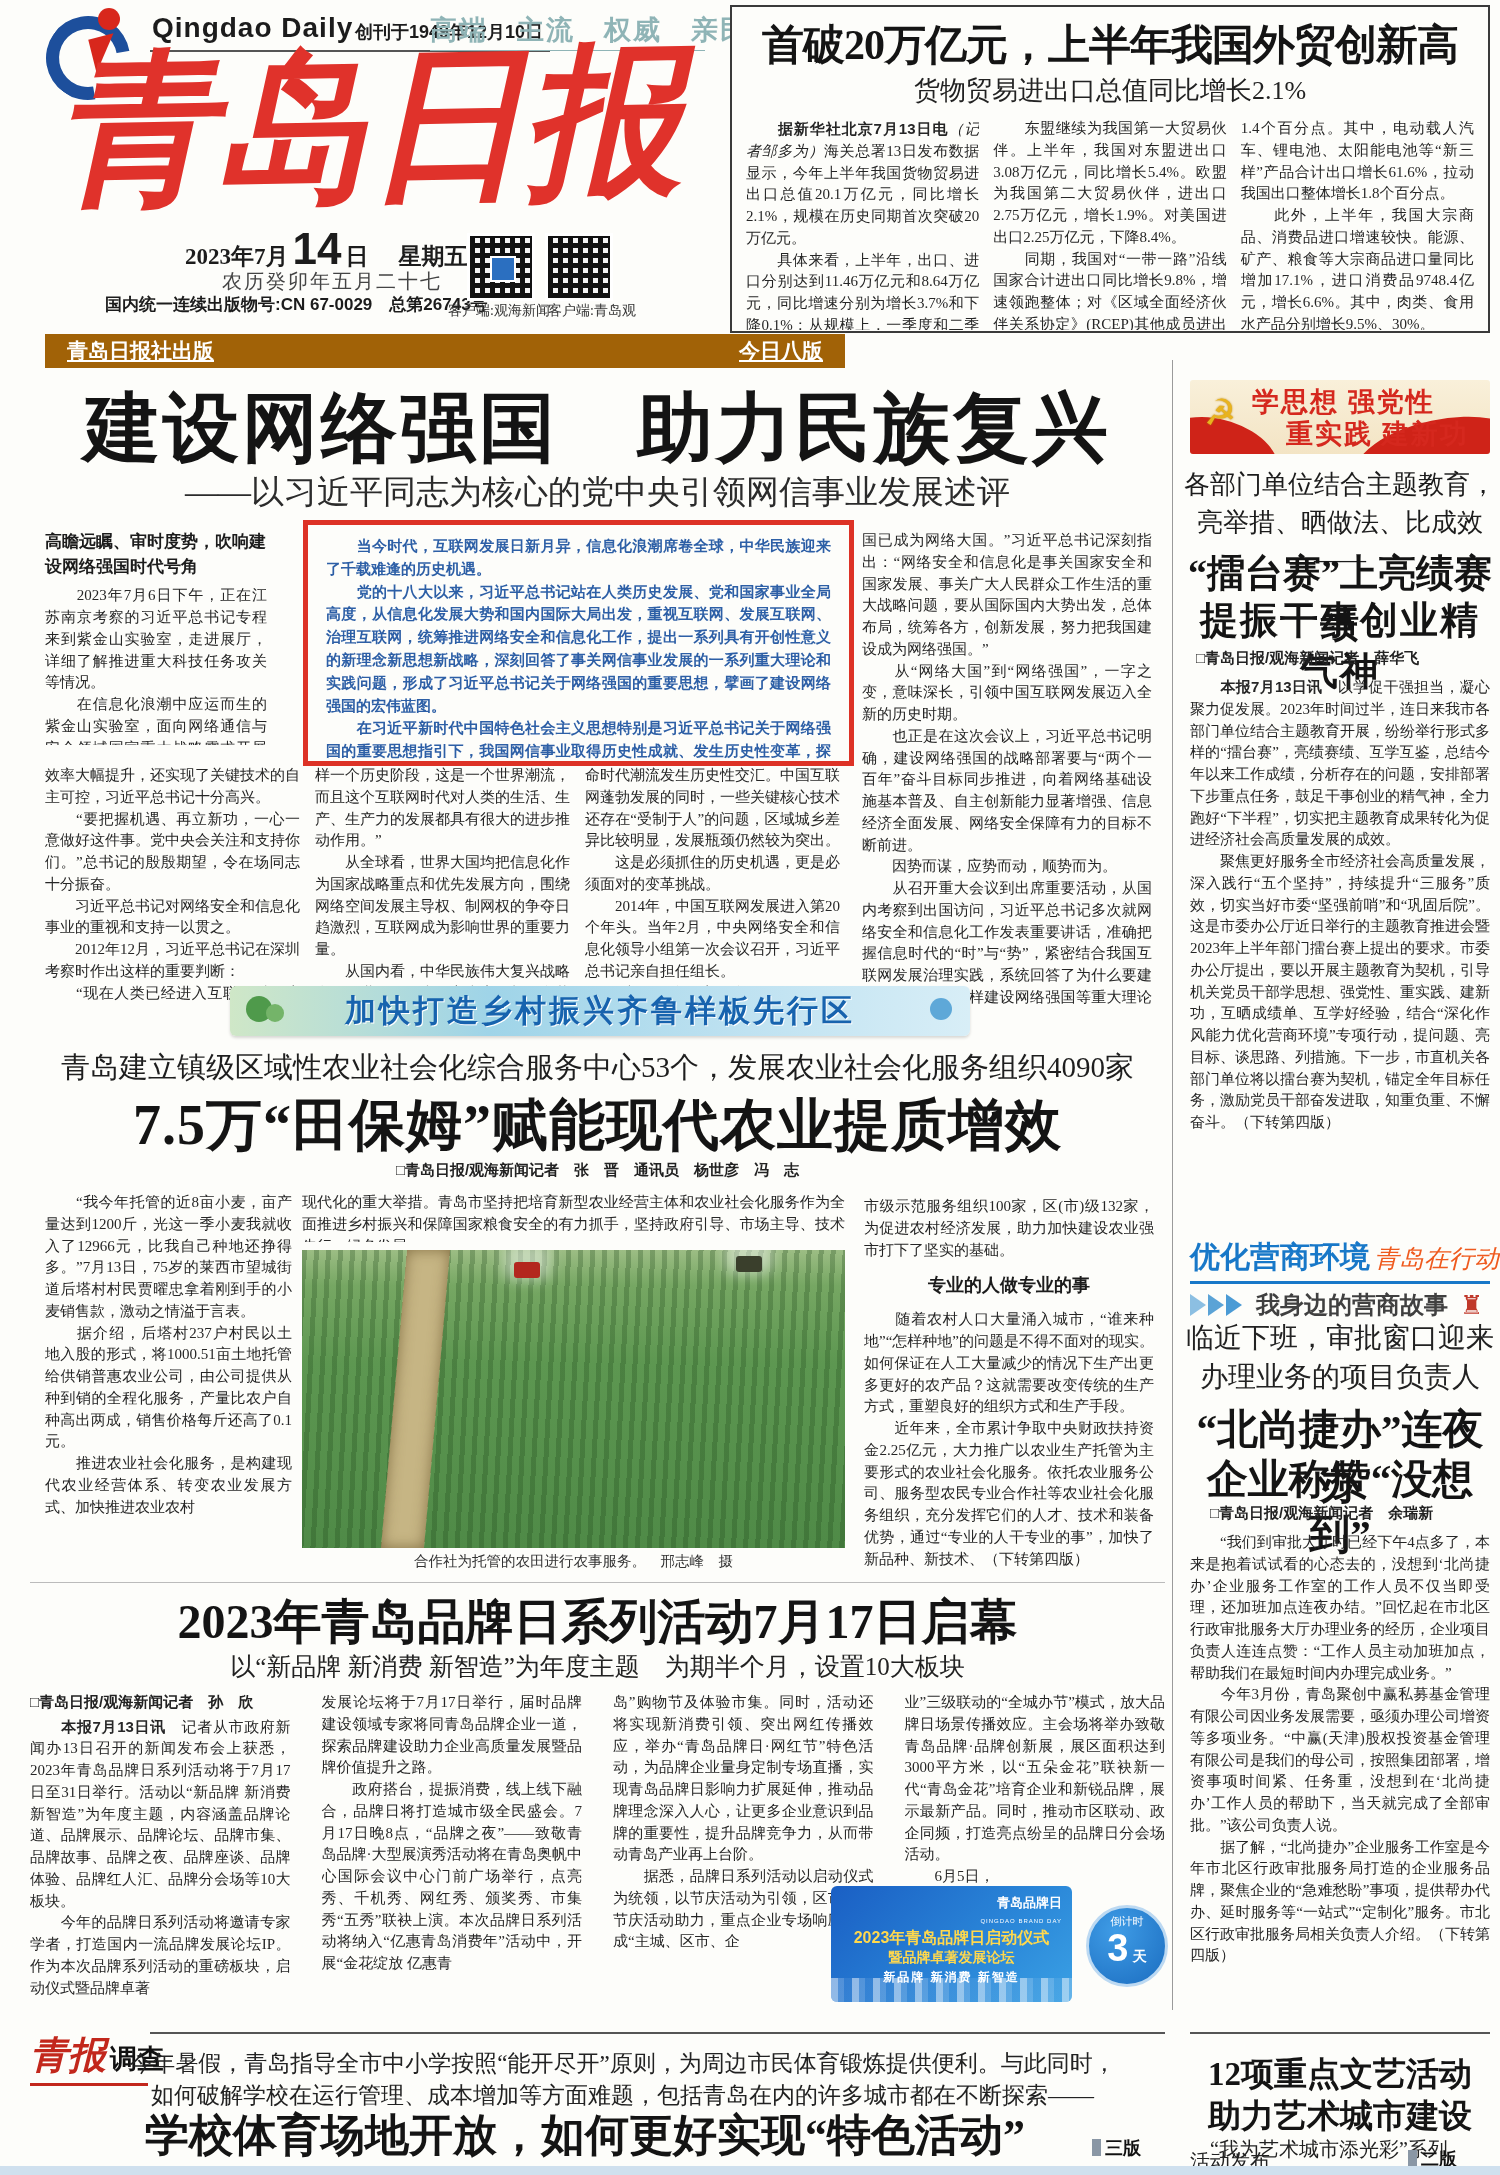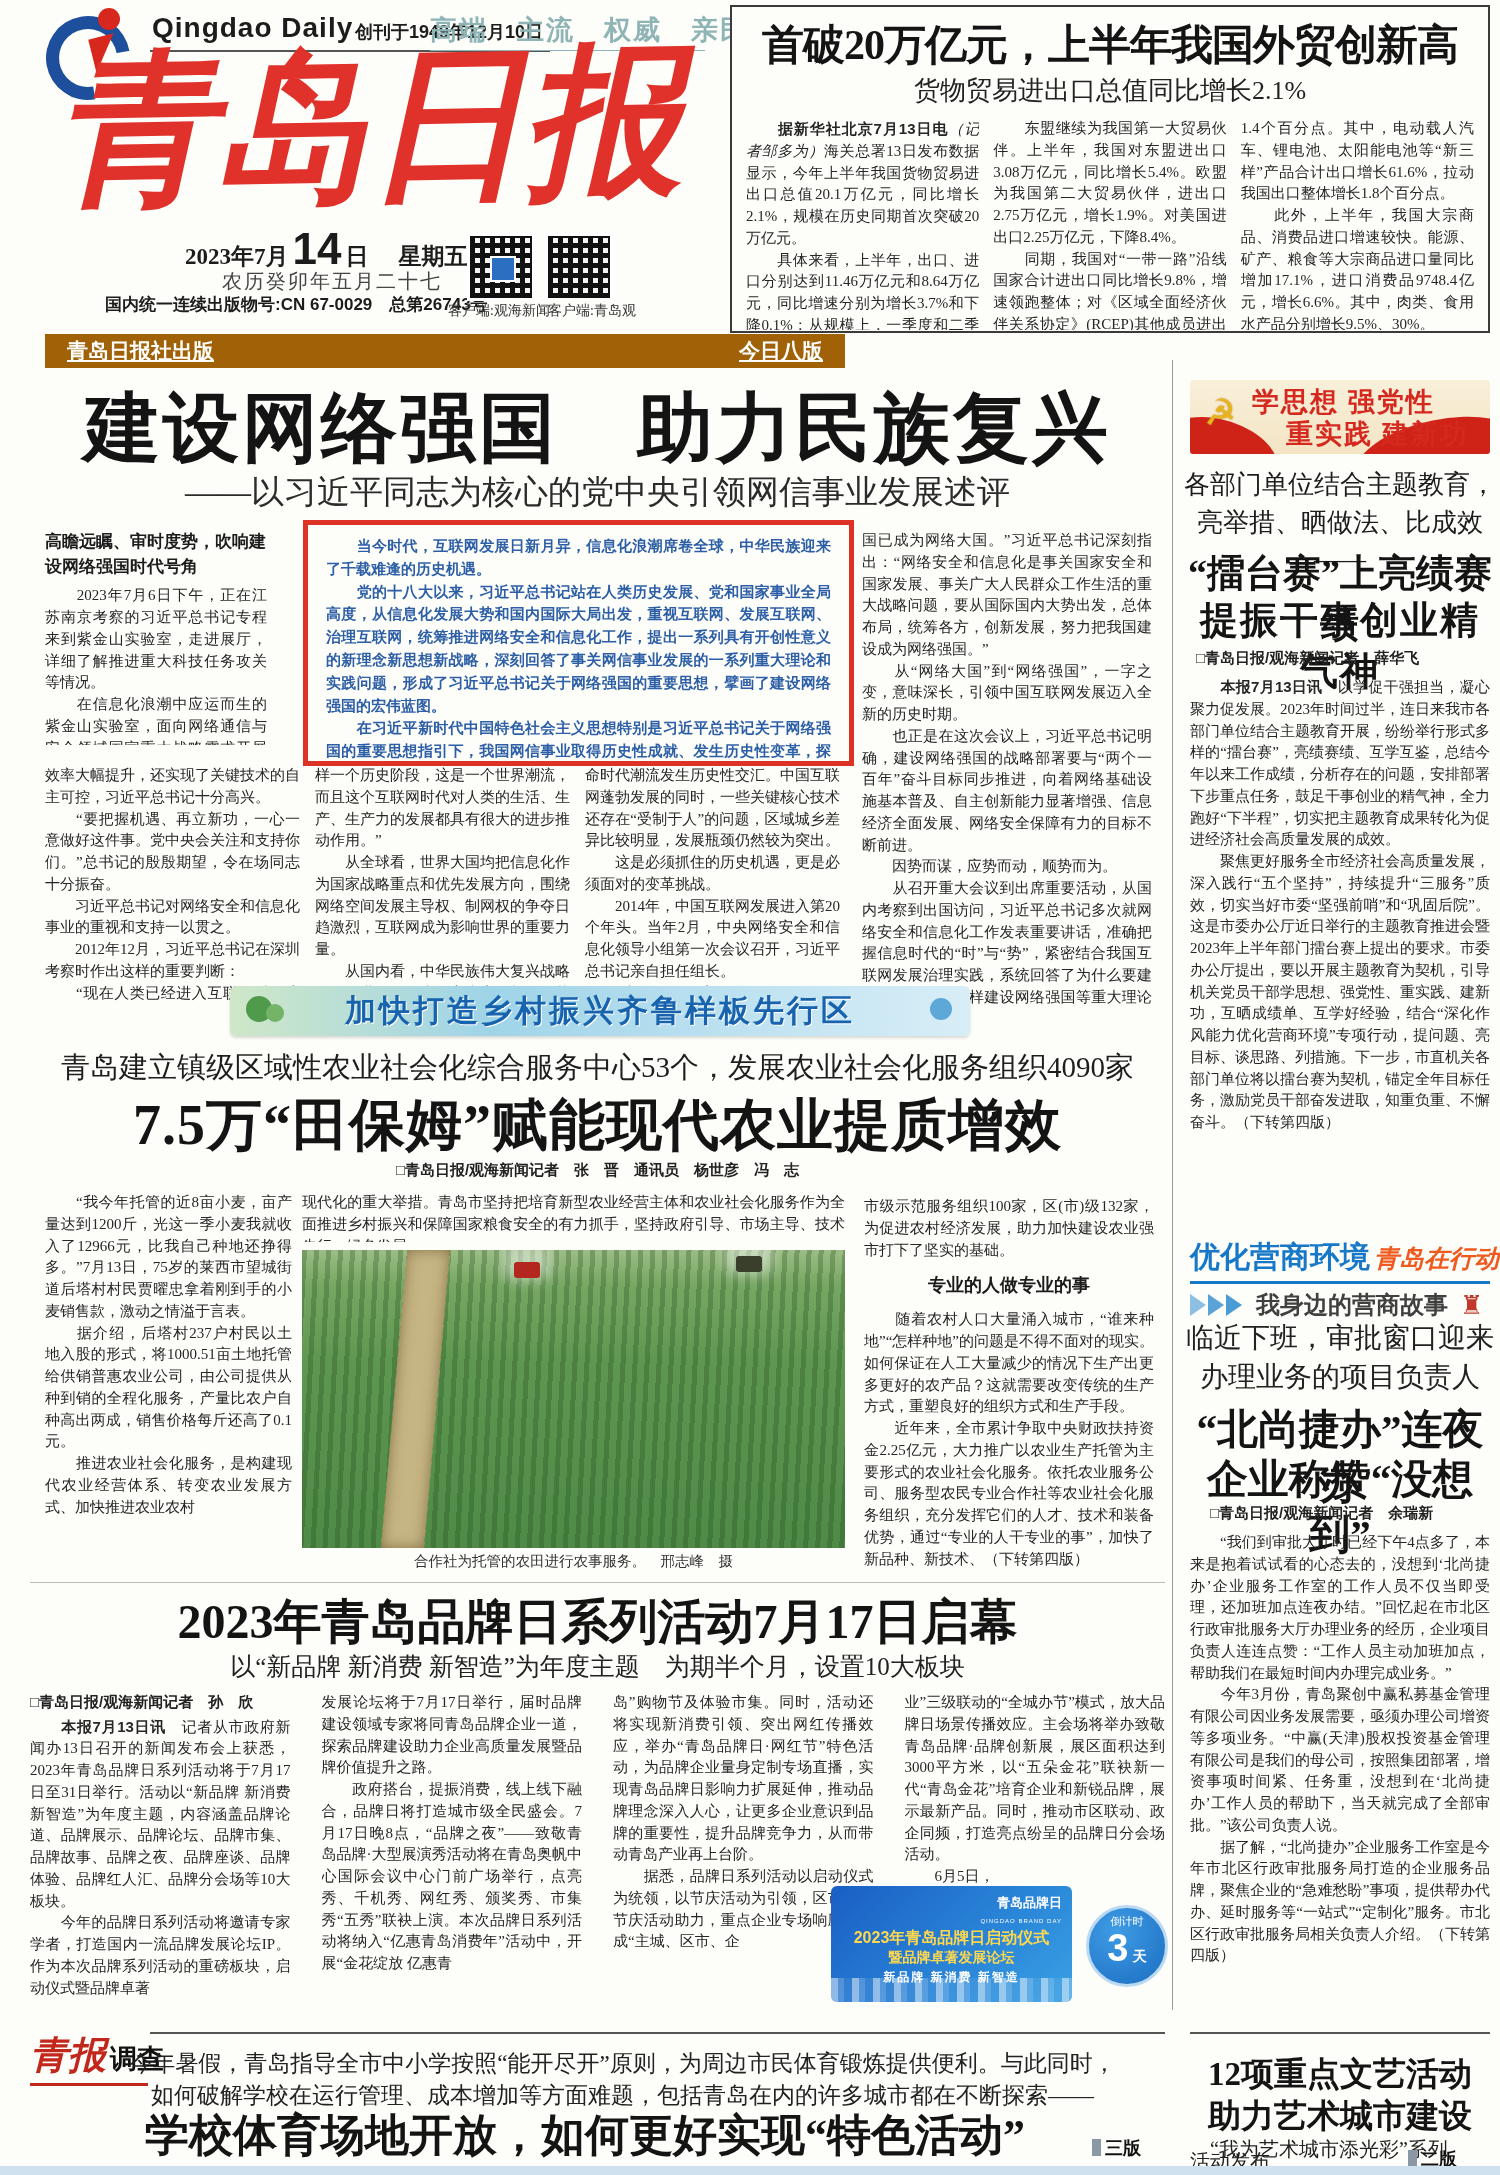--- a/index.html
+++ b/index.html
@@ -212,21 +212,21 @@
   <div class="abs" style="left:864px;top:1190px;width:290px;height:388px;margin-top:6px;">
     <div class="bt">市级示范服务组织100家，区(市)级132家，为促进农村经济发展，助力加快建设农业强市打下了坚实的基础。</div>
     <div class="center sans" style="font-size:18px;font-weight:bold;margin:12px 0;">专业的人做专业的事</div>
     <div class="bt" style="height:260px;">　　随着农村人口大量涌入城市，“谁来种地”“怎样种地”的问题是不得不面对的现实。如何保证在人工大量减少的情况下生产出更多更好的农产品？这就需要改变传统的生产方式，重塑良好的组织方式和生产手段。
 　　近年来，全市累计争取中央财政扶持资金2.25亿元，大力推广以农业生产托管为主要形式的农业社会化服务。依托农业服务公司、服务型农民专业合作社等农业社会化服务组织，充分发挥它们的人才、技术和装备优势，通过“专业的人干专业的事”，加快了新品种、新技术、（下转第四版）</div>
   </div>
 
   <div class="abs" style="left:1190px;top:1237px;width:300px;">
     <div style="white-space:nowrap;">
       <span class="sans" style="font-size:30px;font-weight:900;color:#1878c8;">优化营商环境</span>
-      <span class="serif" style="font-size:25px;font-weight:700;font-style:italic;color:#ef5a1e;">青岛在行动</span>
+      <span class="serif" style="font-size:25px;font-weight:400;font-style:italic;color:#ef5a1e;">青岛在行动</span>
     </div>
     <div style="height:3px;background:#1878c8;margin:3px 0 5px 0;"></div>
     <div style="display:flex;align-items:center;">
       <span class="chev" style="border-left-color:#8cbfe2;"></span>
       <span class="chev" style="border-left-color:#5ba3d6;"></span>
       <span class="chev"></span>
       <span class="sans" style="font-size:24px;font-weight:900;color:#404040;margin:0 12px;">我身边的营商故事</span>
       <span style="font-size:26px;color:#c0392b;">♜</span>
     </div>
   </div>

